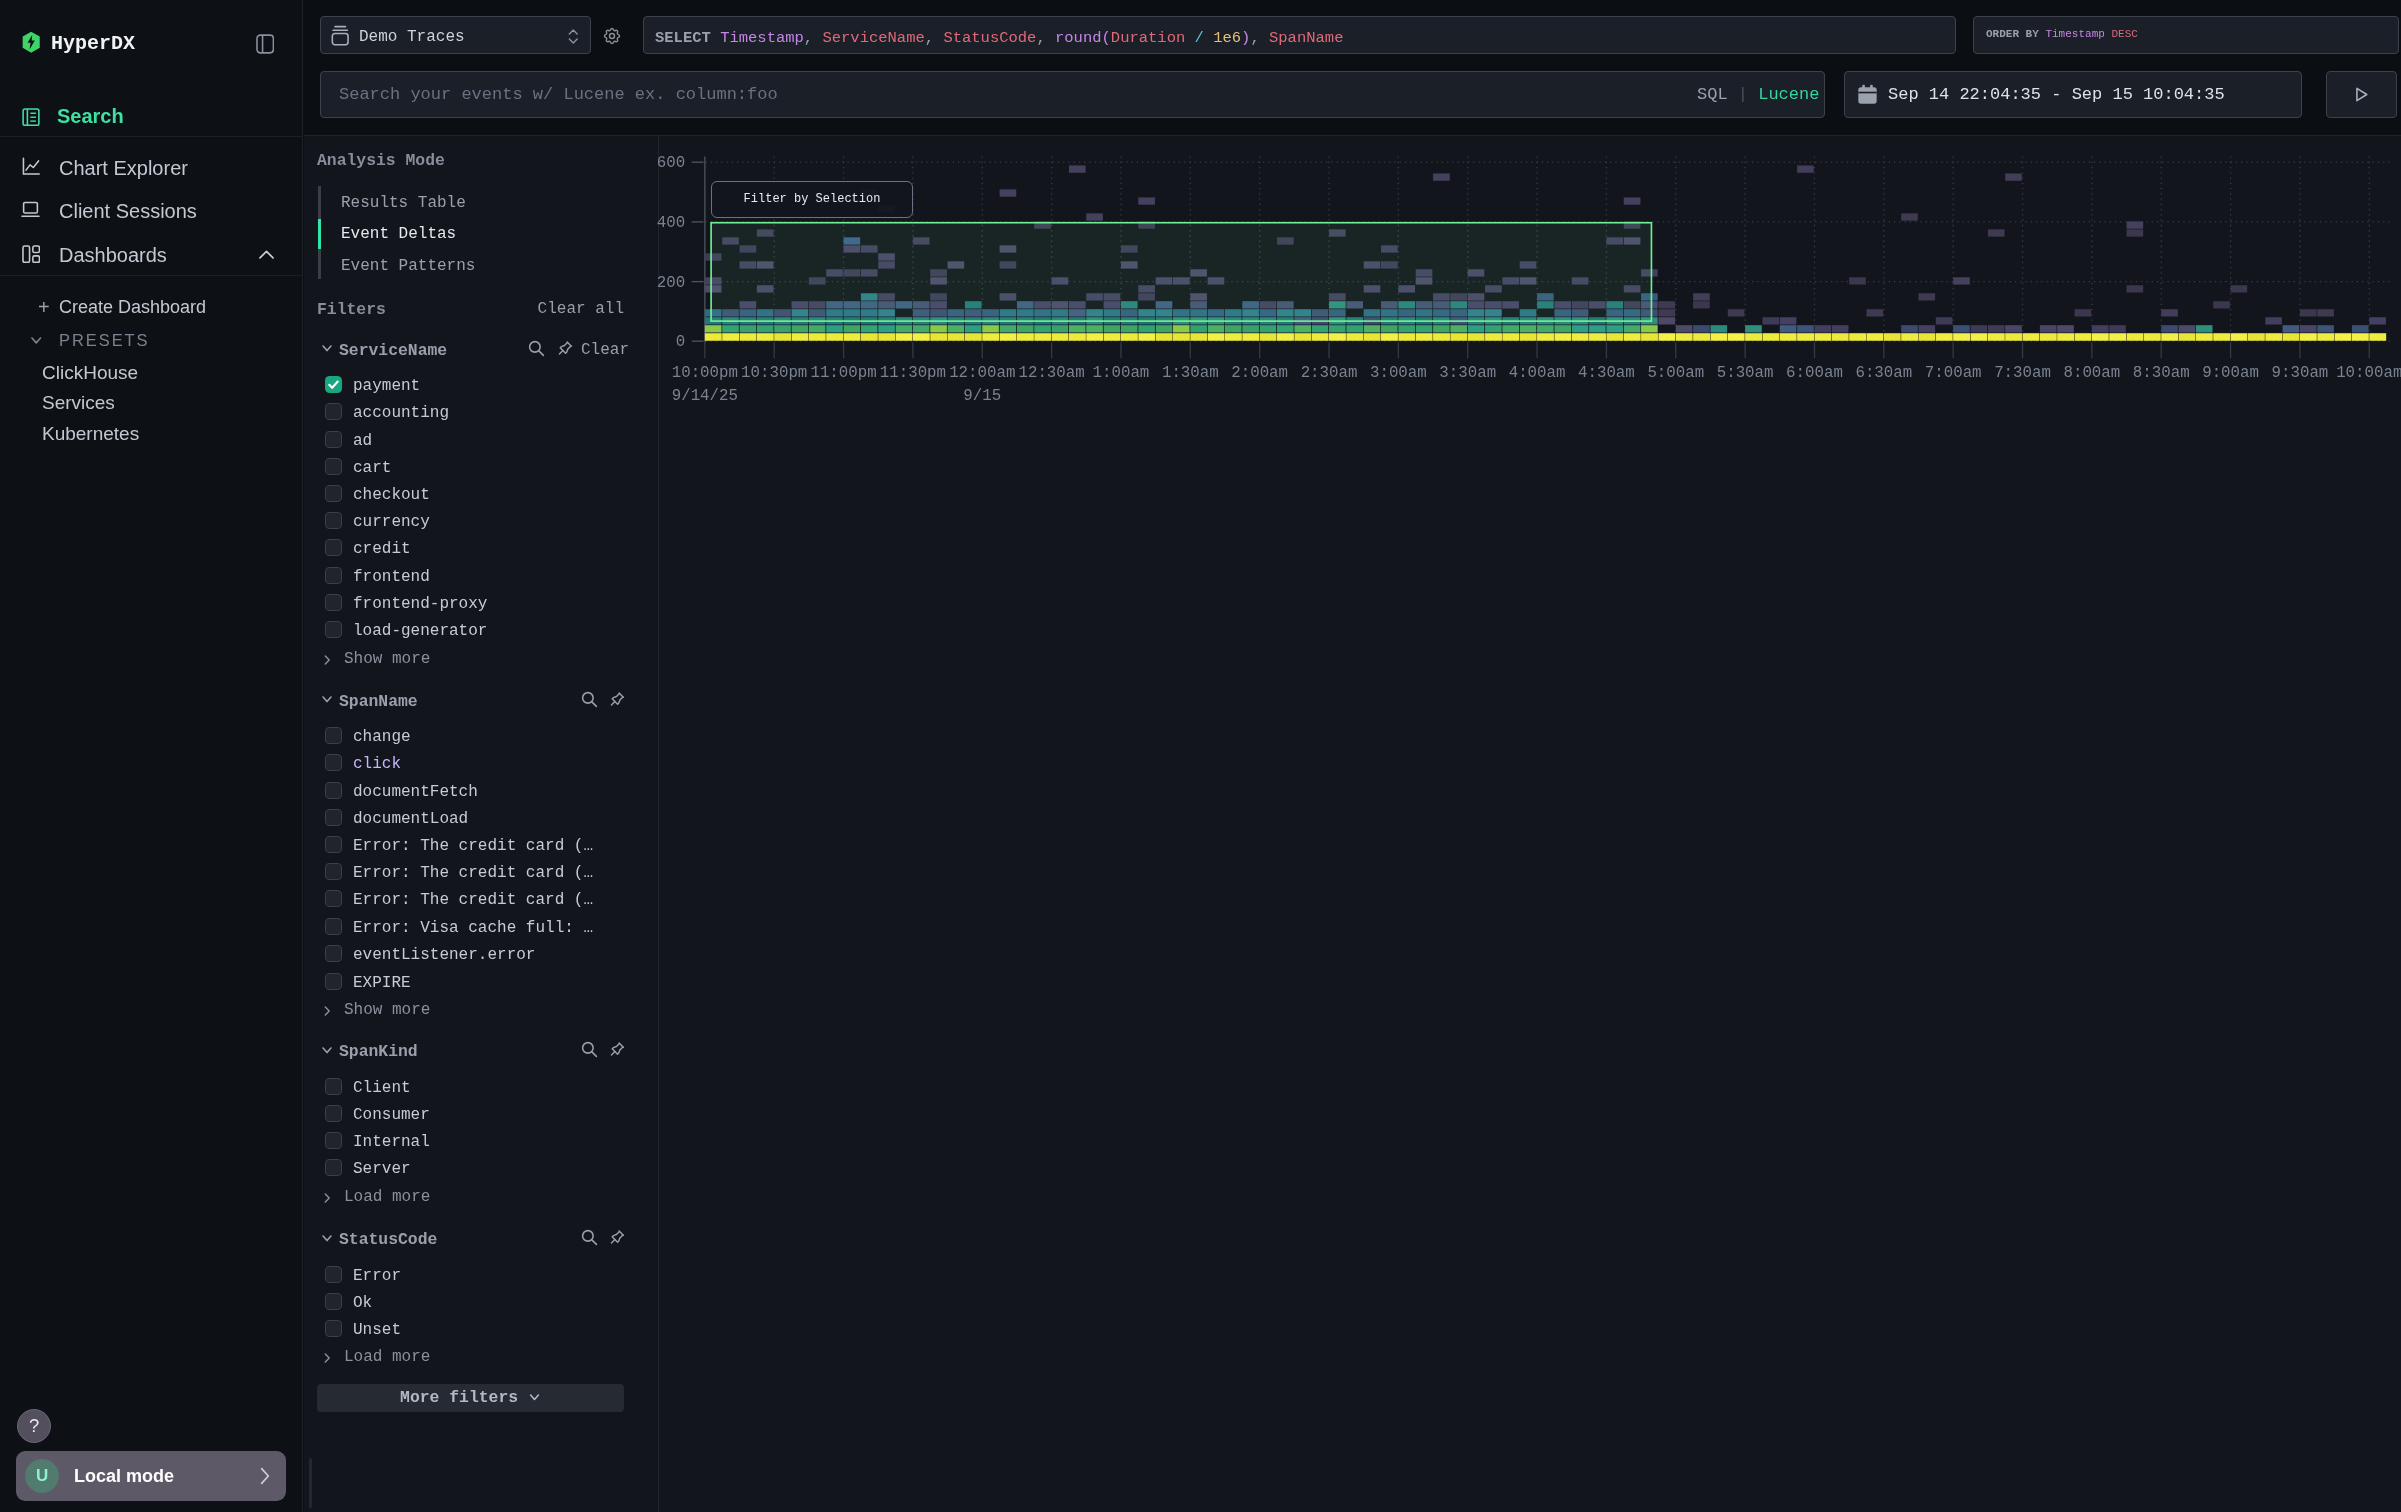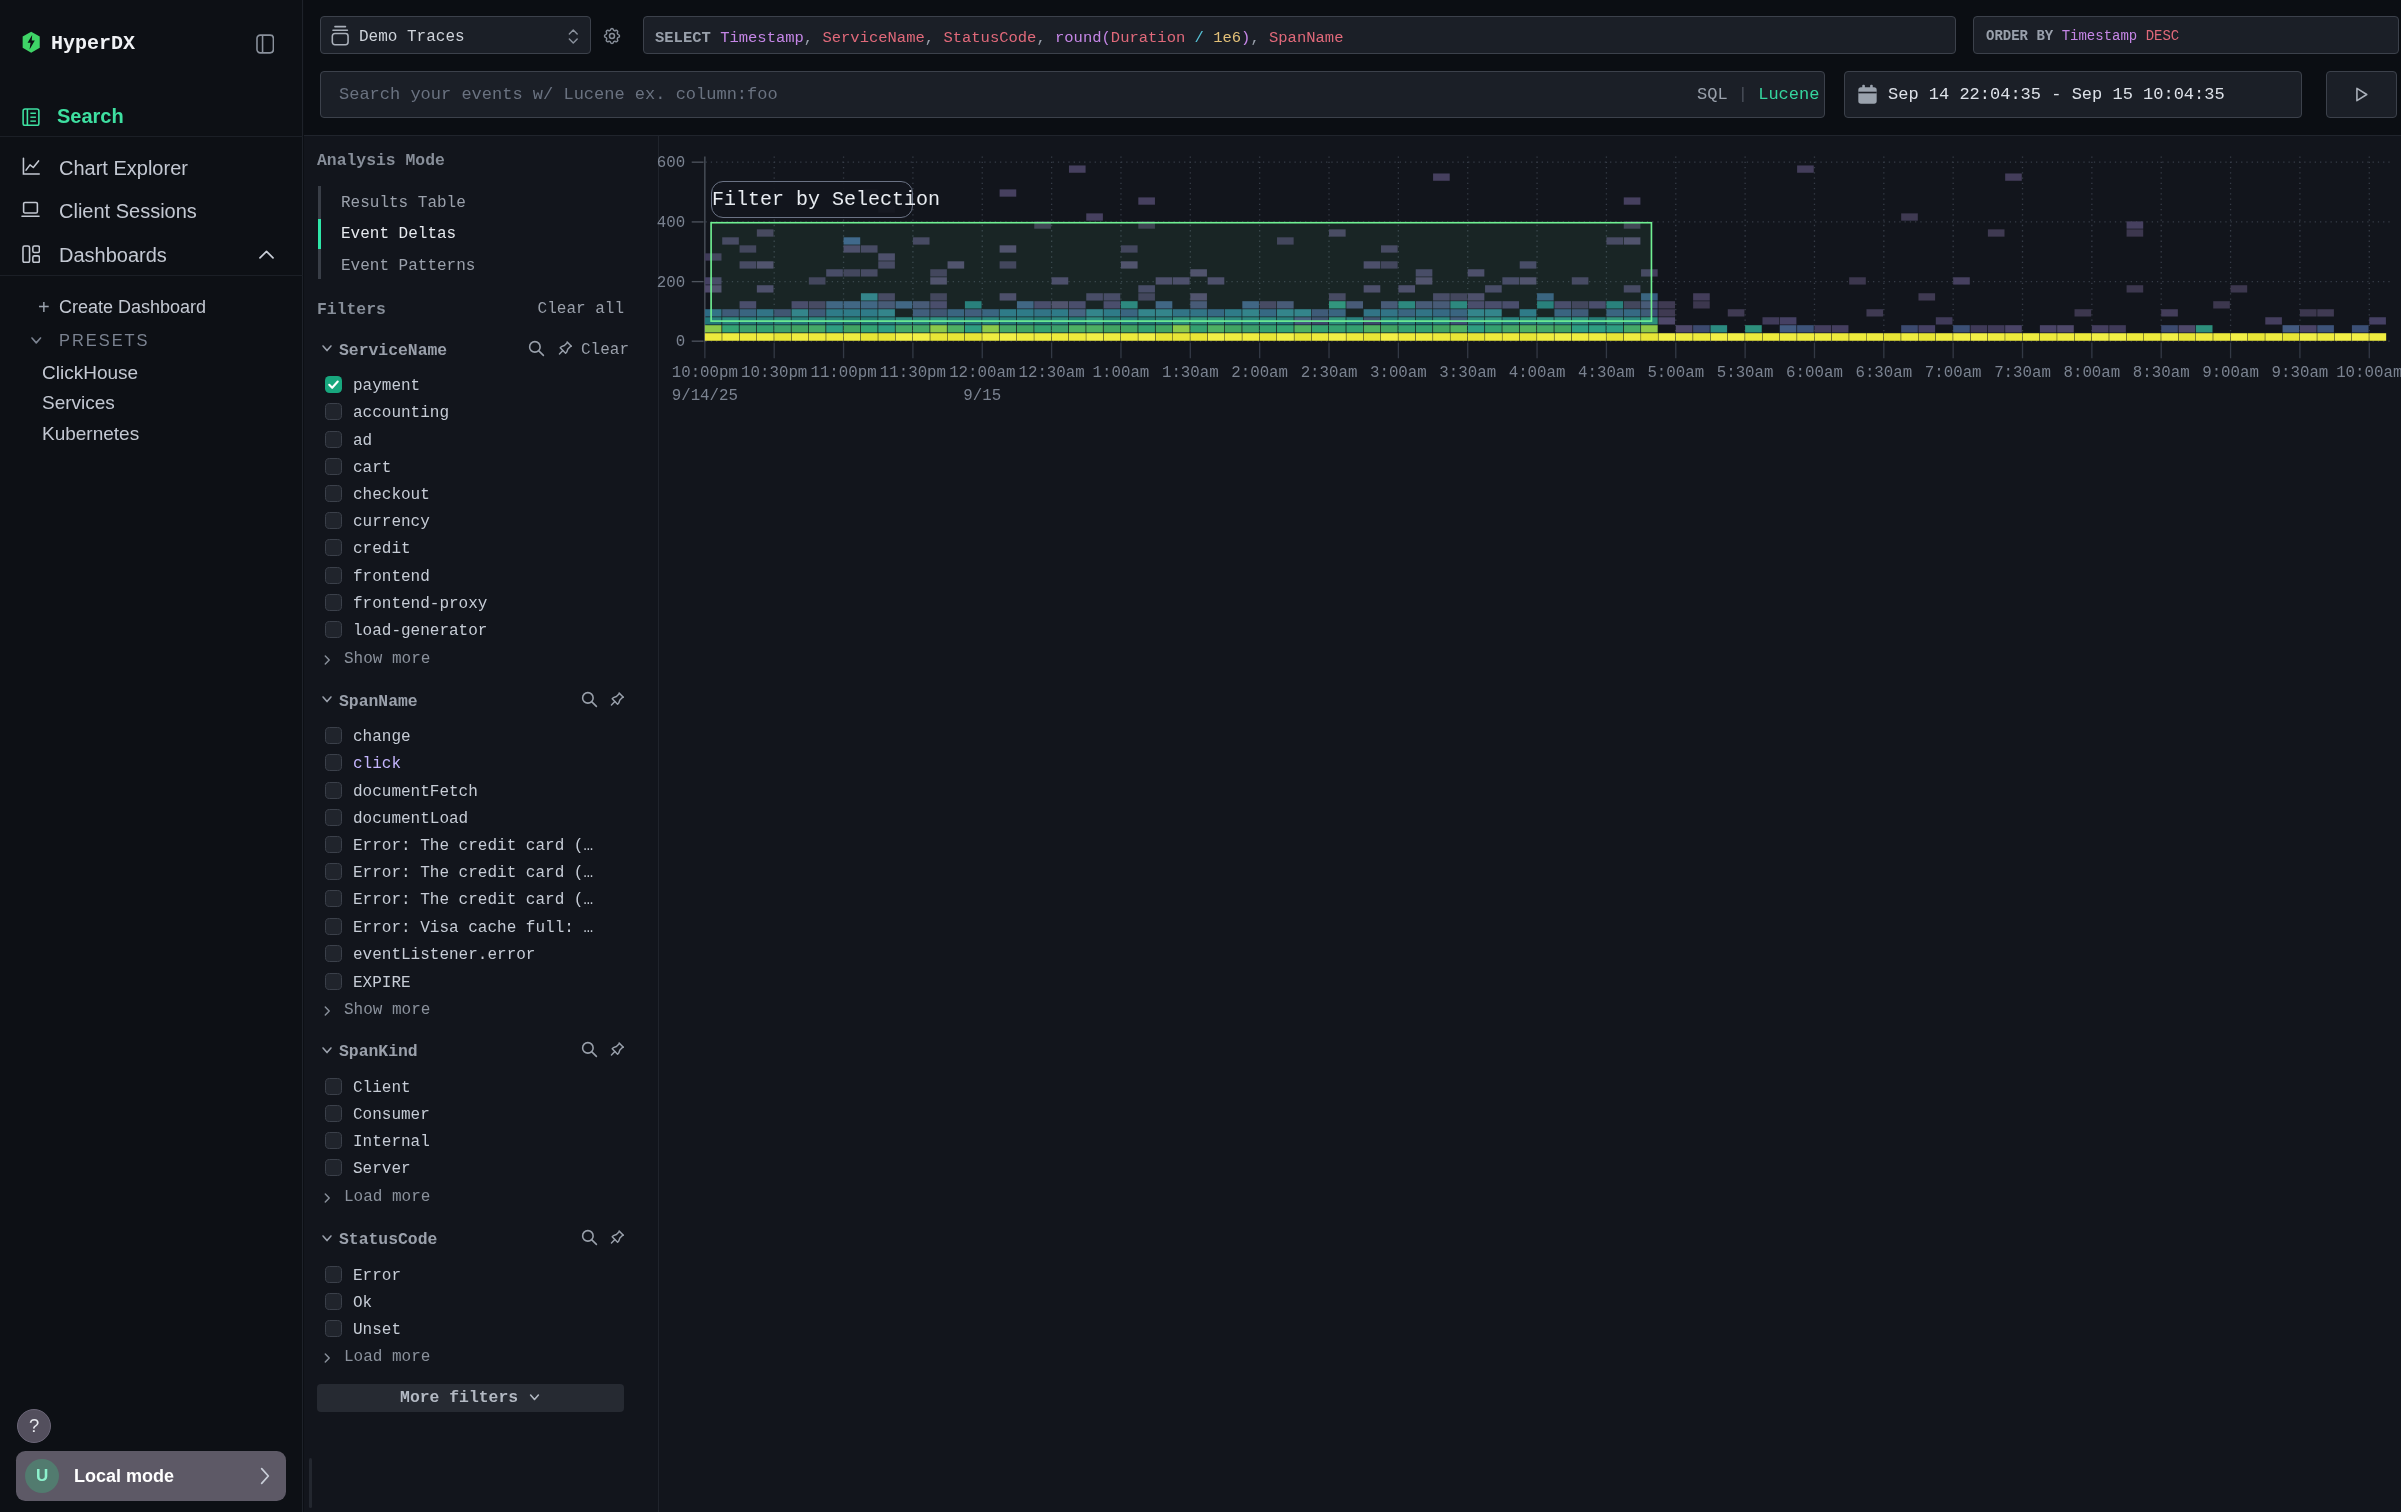--- a/index.html
+++ b/index.html
@@ -22,21 +22,21 @@
 <path d="M5 9 L11 3 L17 9" stroke="#8a919c" stroke-width="2.2" fill="none" stroke-linecap="round" stroke-linejoin="round"></path>
 <path d="M5 17 L11 23 L17 17" stroke="#8a919c" stroke-width="2.2" fill="none" stroke-linecap="round" stroke-linejoin="round"></path>
     </svg>
     <svg style="position:absolute;left:602px;top:26px" width="20" height="20" viewBox="0 0 24 24">
 <path fill="none" stroke="#868d98" stroke-width="1.8" stroke-linecap="round" stroke-linejoin="round" d="M10.325 4.317c.426-1.756 2.924-1.756 3.35 0a1.724 1.724 0 0 0 2.573 1.066c1.543-.94 3.31.826 2.37 2.37a1.724 1.724 0 0 0 1.065 2.572c1.756.426 1.756 2.924 0 3.35a1.724 1.724 0 0 0-1.066 2.573c.94 1.543-.826 3.31-2.37 2.37a1.724 1.724 0 0 0-2.572 1.065c-.426 1.756-2.924 1.756-3.35 0a1.724 1.724 0 0 0-2.573-1.066c-1.543.94-3.31-.826-2.37-2.37a1.724 1.724 0 0 0-1.065-2.572c-1.756-.426-1.756-2.924 0-3.35a1.724 1.724 0 0 0 1.066-2.573c-.94-1.543.826-3.31 2.37-2.37c1 .608 2.296.07 2.572-1.065z"></path>
 <circle cx="12" cy="12" r="3" fill="none" stroke="#868d98" stroke-width="1.8"></circle>
     </svg>
     <div style="position:absolute;left:643px;top:16.4px;width:1313px;height:38px;background:#1b1f27;border:1.3px solid #3c414b;border-radius:4px;box-sizing:border-box"></div>
     <div style="position:absolute;left:655px;top:29px;font-size:15.5px;white-space:pre"><span style="font-weight:bold;color:#99a0ab">SELECT </span><span style="color:#c586e6">Timestamp</span><span style="color:#99a0ab">, </span><span style="color:#e0697a">ServiceName</span><span style="color:#99a0ab">, </span><span style="color:#e0697a">StatusCode</span><span style="color:#99a0ab">, </span><span style="color:#c586e6">round(</span><span style="color:#e0697a">Duration</span><span style="color:#99a0ab"> </span><span style="color:#56c2d6">/</span><span style="color:#99a0ab"> </span><span style="color:#e3c078">1e6</span><span style="color:#c586e6">)</span><span style="color:#99a0ab">, </span><span style="color:#e0697a">SpanName</span></div>
     <div style="position:absolute;left:1973px;top:16.4px;width:426px;height:38px;background:#1b1f27;border:1.3px solid #3c414b;border-radius:4px;box-sizing:border-box"></div>
-    <div style="position:absolute;left:1986px;top:28px;font-size:14px;white-space:pre"><span style="font-weight:bold;color:#99a0ab">ORDER BY </span><span style="color:#c586e6">Timestamp</span><span style="color:#e0697a"> DESC</span></div>
+    <div style="position:absolute;left:1986px;top:28px;font-size:11px;white-space:pre"><span style="font-weight:bold;color:#99a0ab">ORDER BY </span><span style="color:#c586e6">Timestamp</span><span style="color:#e0697a"> DESC</span></div>
     <div style="position:absolute;left:320px;top:71px;width:1505px;height:47px;background:#1b1f27;border:1.3px solid #3c414b;border-radius:4px;box-sizing:border-box"></div>
     <div style="position:absolute;left:339px;top:85px;font-size:17px;color:#6a7280;white-space:pre">Search your events w/ Lucene ex. column:foo</div>
     <div style="position:absolute;left:1697px;top:85px;width:112px;text-align:right;font-size:17px;white-space:pre"><span style="color:#99a0ab">SQL</span><span style="color:#4a505c"> | </span><span style="color:#35d59e">Lucene</span></div>
     <div style="position:absolute;left:1844px;top:71px;width:458px;height:47px;background:#1b1f27;border:1.3px solid #3c414b;border-radius:4px;box-sizing:border-box"></div>
     <svg style="position:absolute;left:1857px;top:84px" width="21" height="21" viewBox="0 0 32 32">
 <rect x="2" y="5" width="28" height="25" rx="4" fill="#9aa2ad"></rect>
 <rect x="8" y="1" width="4" height="8" rx="1.5" fill="#9aa2ad"></rect>
 <rect x="20" y="1" width="4" height="8" rx="1.5" fill="#9aa2ad"></rect>
 <line x1="2" y1="13" x2="30" y2="13" stroke="#1b1f27" stroke-width="2.5"></line>
     </svg>
@@ -711,21 +711,21 @@
         <text x="3182.0" y="574" text-anchor="middle" fill="#7a8290" font-size="24">8:00am</text>
         <text x="3287.5" y="574" text-anchor="middle" fill="#7a8290" font-size="24">8:30am</text>
         <text x="3393.0" y="574" text-anchor="middle" fill="#7a8290" font-size="24">9:00am</text>
         <text x="3498.5" y="574" text-anchor="middle" fill="#7a8290" font-size="24">9:30am</text>
         <text x="3604.0" y="574" text-anchor="middle" fill="#7a8290" font-size="24">10:00am</text>
         <text x="1072.0" y="608" text-anchor="middle" fill="#7a8290" font-size="24">9/14/25</text>
         <text x="1494.0" y="608" text-anchor="middle" fill="#7a8290" font-size="24">9/15</text>
       </g>
     </svg>
   </div>
-<div style="position:absolute;left:711px;top:181px;width:202px;height:37px;background:rgba(18,22,29,0.92);border:1.3px solid #6a7284;border-radius:12px;box-sizing:border-box;text-align:center;line-height:35px;font-size:20px;color:#e8ecf1;white-space:nowrap">Filter by Selection</div>
+<div style="position:absolute;left:711px;top:181px;width:202px;height:37px;background:rgba(18,22,29,0.92);border:1.3px solid #6a7284;border-radius:6px;box-sizing:border-box;text-align:center;line-height:35px;font-size:12px;color:#e8ecf1;white-space:nowrap">Filter by Selection</div>
 <div id="sidebar" class="sans" style="position:absolute;left:0;top:0;width:303px;height:1512px;background:#0d1015;border-right:1.3px solid #1e222a;box-sizing:border-box">
     <svg style="position:absolute;left:22px;top:31px" width="18.4" height="22.4" viewBox="0 0 28 34">
 <polygon points="14,1 27,8.5 27,25.5 14,33 1,25.5 1,8.5" fill="#3fd467"></polygon>
 <path d="M15.5 6 L8.5 18 L13 18 L11.5 28 L19.5 14.5 L14.8 14.5 Z" fill="#0d1015"></path>
     </svg>
     <div style="position:absolute;left:51px;top:32px;font-size:20px;font-weight:bold;color:#f0f2f5;font-family:'Liberation Mono',monospace">HyperDX</div>
     <svg style="position:absolute;left:256px;top:34px" width="18.4" height="20" viewBox="0 0 28 30">
 <rect x="1.5" y="1.5" width="25" height="27" rx="5" stroke="#8a919c" stroke-width="2.4" fill="none"></rect>
 <line x1="10" y1="1.5" x2="10" y2="28.5" stroke="#8a919c" stroke-width="2.4"></line>
     </svg>

